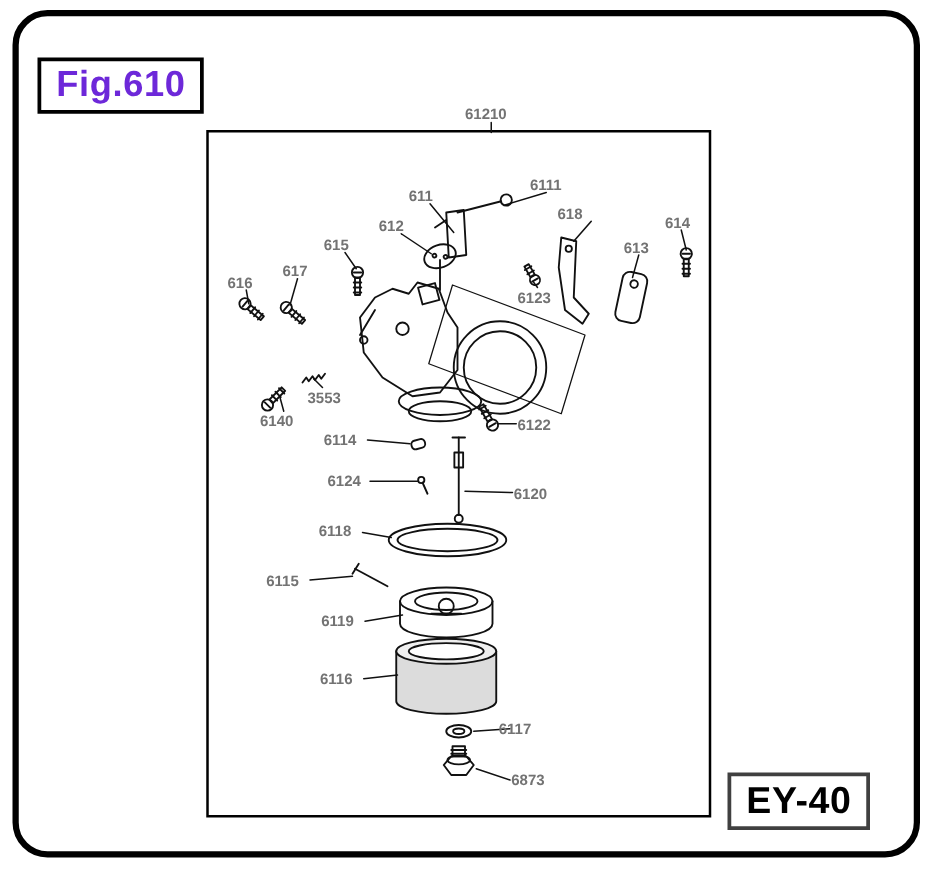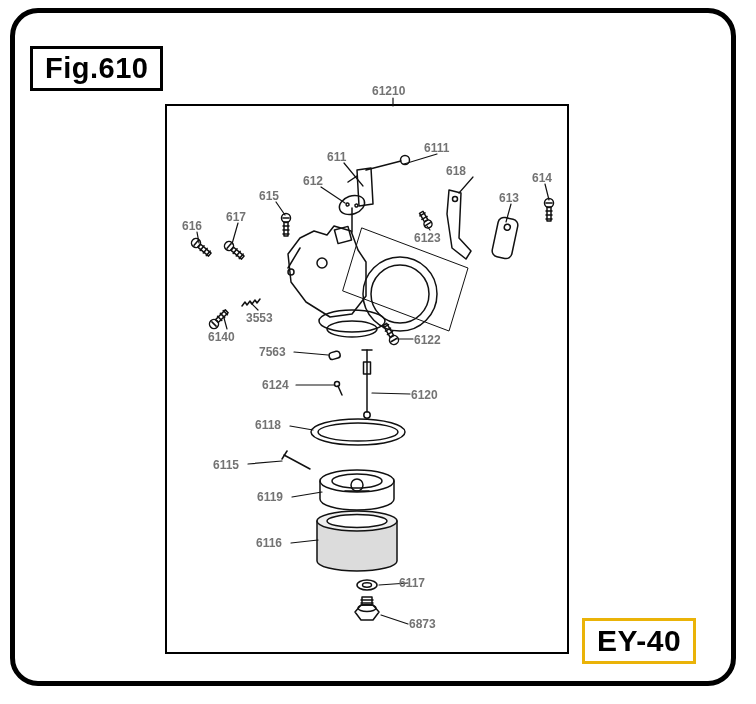--- a/index.html
+++ b/index.html
@@ -22,28 +22,28 @@
     border-radius: 28px;
     box-sizing: border-box;
   }
   .fig-box {
     position: absolute;
     left: 30px; top: 46px;
     border: 3px solid #000;
     padding: 3px 12px;
     font-size: 29px;
     font-weight: bold;
-    color: #000000;
+    color: #6d28d9;
     background: #fff;
     letter-spacing: 0.5px;
   }
   .model-box {
     position: absolute;
     left: 582px; top: 618px;
-    border: 3px solid #eab308;
+    border: 3px solid #404040;
     padding: 3px 12px;
     font-size: 30px;
     font-weight: bold;
     color: #000;
     background: #fff;
     letter-spacing: 0.5px;
   }
   .diagram-box {
     position: absolute;
     left: 165px; top: 104px;
@@ -271,21 +271,21 @@
   <div class="part-label" style="left:259px;top:189px">615</div>
   <div class="part-label" style="left:446px;top:164px">618</div>
   <div class="part-label" style="left:532px;top:171px">614</div>
   <div class="part-label" style="left:499px;top:191px">613</div>
   <div class="part-label" style="left:182px;top:219px">616</div>
   <div class="part-label" style="left:226px;top:210px">617</div>
   <div class="part-label" style="left:414px;top:231px">6123</div>
   <div class="part-label" style="left:208px;top:330px">6140</div>
   <div class="part-label" style="left:246px;top:311px">3553</div>
   <div class="part-label" style="left:414px;top:333px">6122</div>
-  <div class="part-label" style="left:259px;top:345px">7563</div>
+  <div class="part-label" style="left:259px;top:345px">6114</div>
   <div class="part-label" style="left:262px;top:378px">6124</div>
   <div class="part-label" style="left:411px;top:388px">6120</div>
   <div class="part-label" style="left:255px;top:418px">6118</div>
   <div class="part-label" style="left:213px;top:458px">6115</div>
   <div class="part-label" style="left:257px;top:490px">6119</div>
   <div class="part-label" style="left:256px;top:536px">6116</div>
   <div class="part-label" style="left:399px;top:576px">6117</div>
   <div class="part-label" style="left:409px;top:617px">6873</div>
 
 </div>

